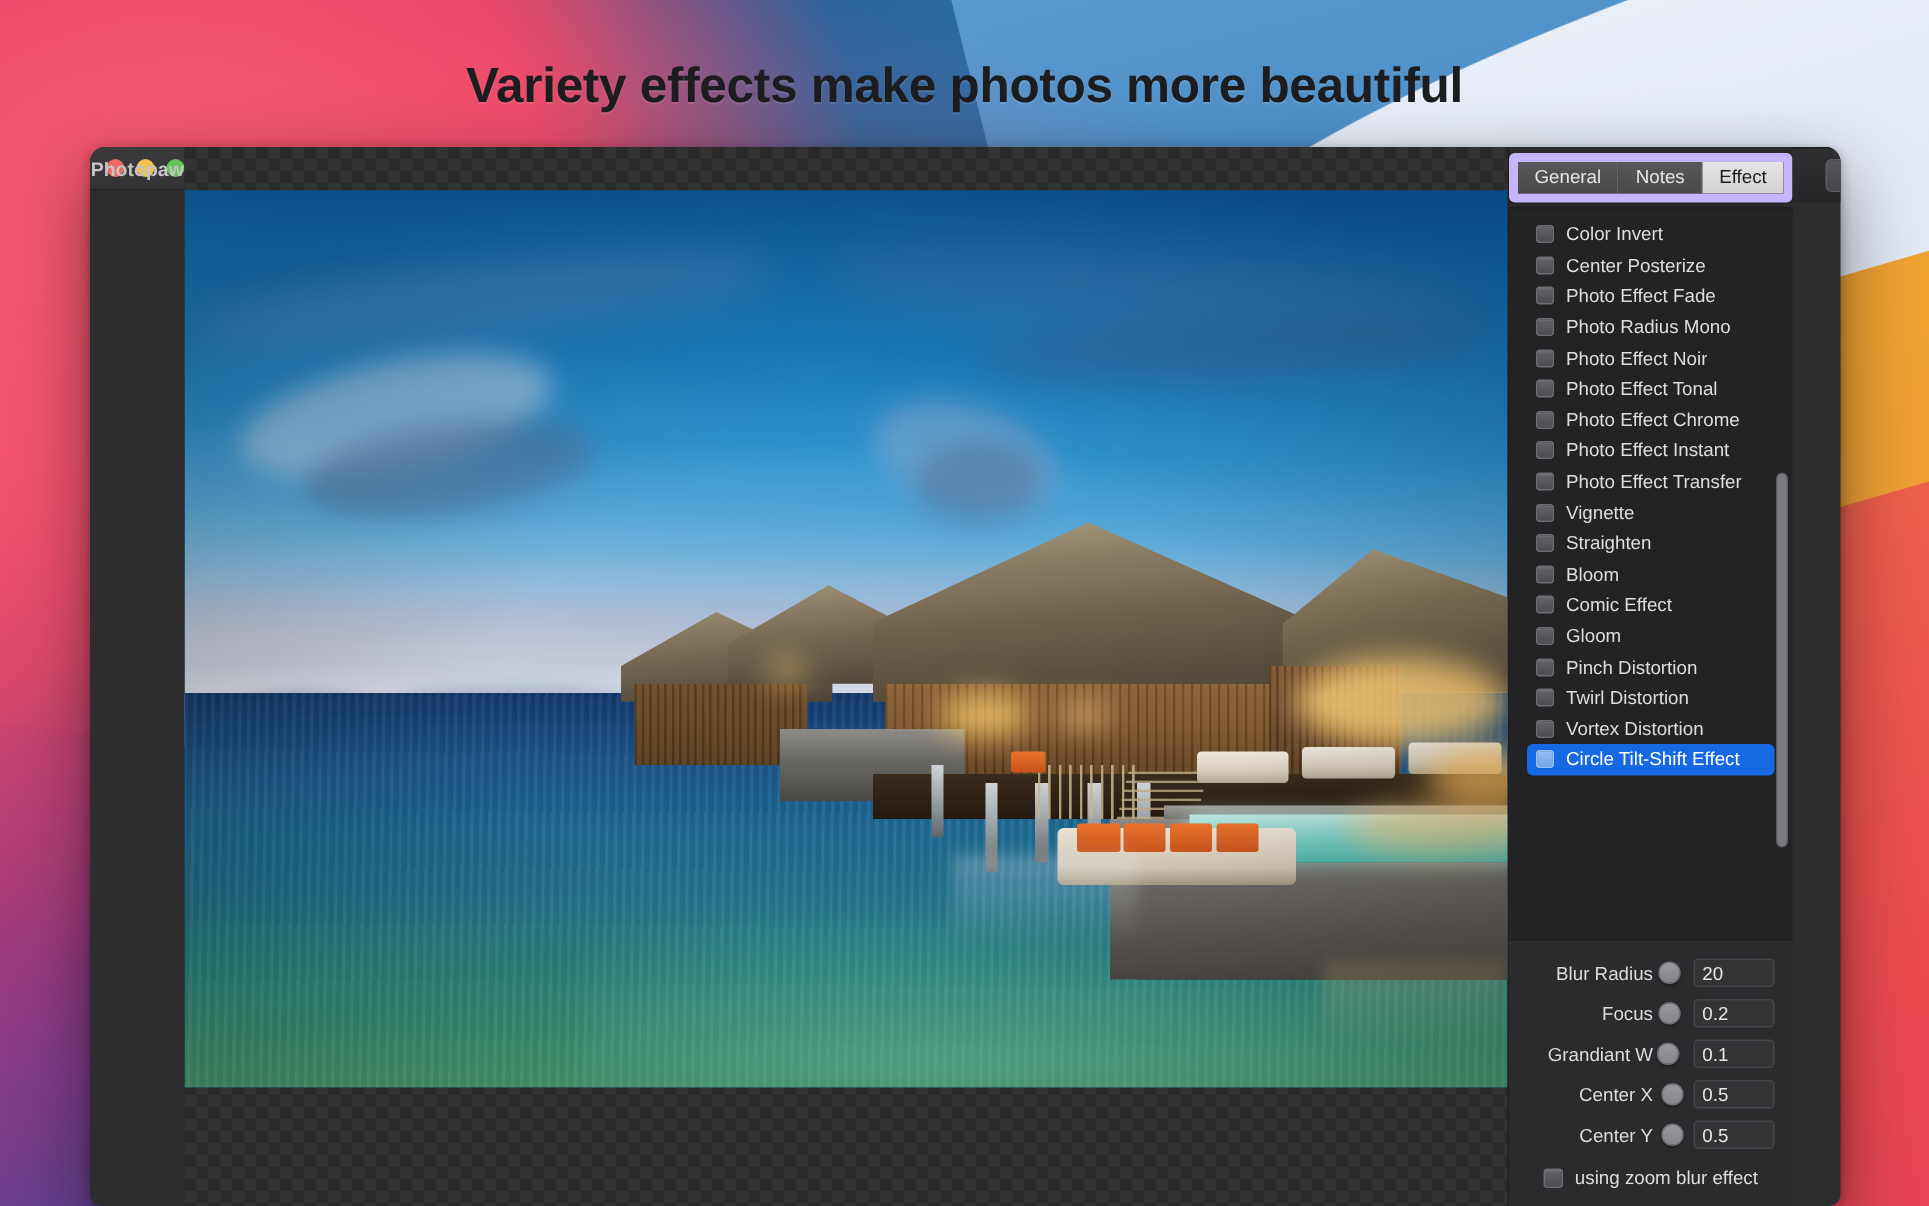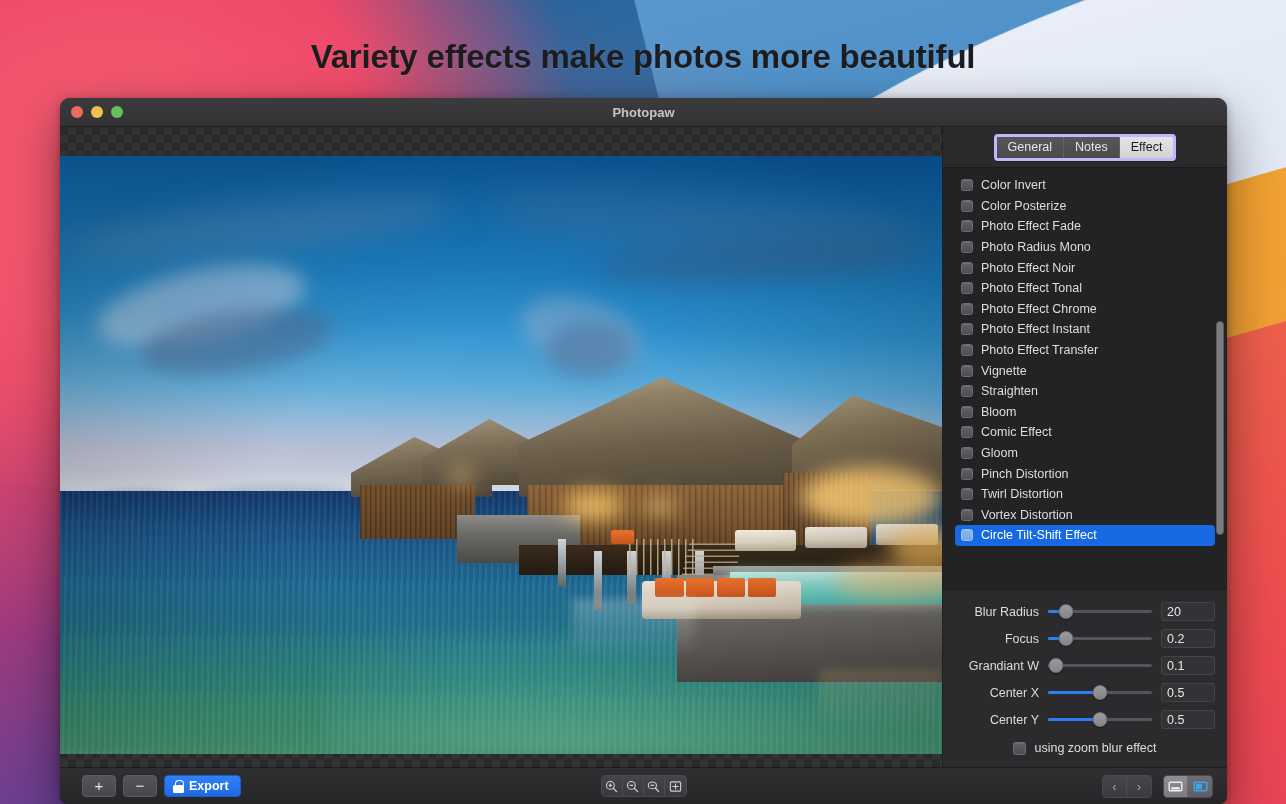--- a/index.html
+++ b/index.html
@@ -87,21 +87,21 @@
   
   #window {
     position: absolute;
     left: 60px; top: 98px;
     width: 1167px; height: 706px;
     background: #2d2d2f;
     border-radius: 10px 10px 8px 8px;
     box-shadow: 0 18px 50px rgba(0,0,0,0.45), 0 2px 8px rgba(0,0,0,0.3);
     overflow: hidden;
     display: flex;
-    flex-direction: column;
+    flex-direction: row;
   }
 
   
   #titlebar {
     position: relative;
     height: 29px;
     flex: 0 0 29px;
     background: linear-gradient(180deg,#3b3b3d 0%, #333335 100%);
     border-bottom: 1px solid #222224;
     display: flex;
@@ -491,21 +491,21 @@
   }
   #tabbar {
     flex: 0 0 40px;
     display: flex;
     align-items: center;
     justify-content: center;
     background: #2b2b2d;
   }
   .tabs {
     display: flex;
-    border: 3px solid #c4b5fd;
+    border: 6px solid #c4b5fd;
     border-radius: 4px;
     overflow: hidden;
     box-shadow: 0 1px 1px rgba(0,0,0,0.3);
   }
   .tab {
     padding: 0 11px;
     height: 21px;
     line-height: 20px;
     font-size: 12.5px;
     color: #e6e6e8;
@@ -772,21 +772,21 @@
         </div>
 
         <div id="effects-wrap">
           <div id="effects-list">
             <div class="eff-row">
               <span class="cbox"></span>
               <span class="eff-label">Color Invert</span>
             </div>
             <div class="eff-row">
               <span class="cbox"></span>
-              <span class="eff-label">Color Posterize</span>
+              <span class="eff-label">Center Posterize</span>
             </div>
             <div class="eff-row">
               <span class="cbox"></span>
               <span class="eff-label">Photo Effect Fade</span>
             </div>
             <div class="eff-row">
               <span class="cbox"></span>
               <span class="eff-label">Photo Radius Mono</span>
             </div>
             <div class="eff-row">

